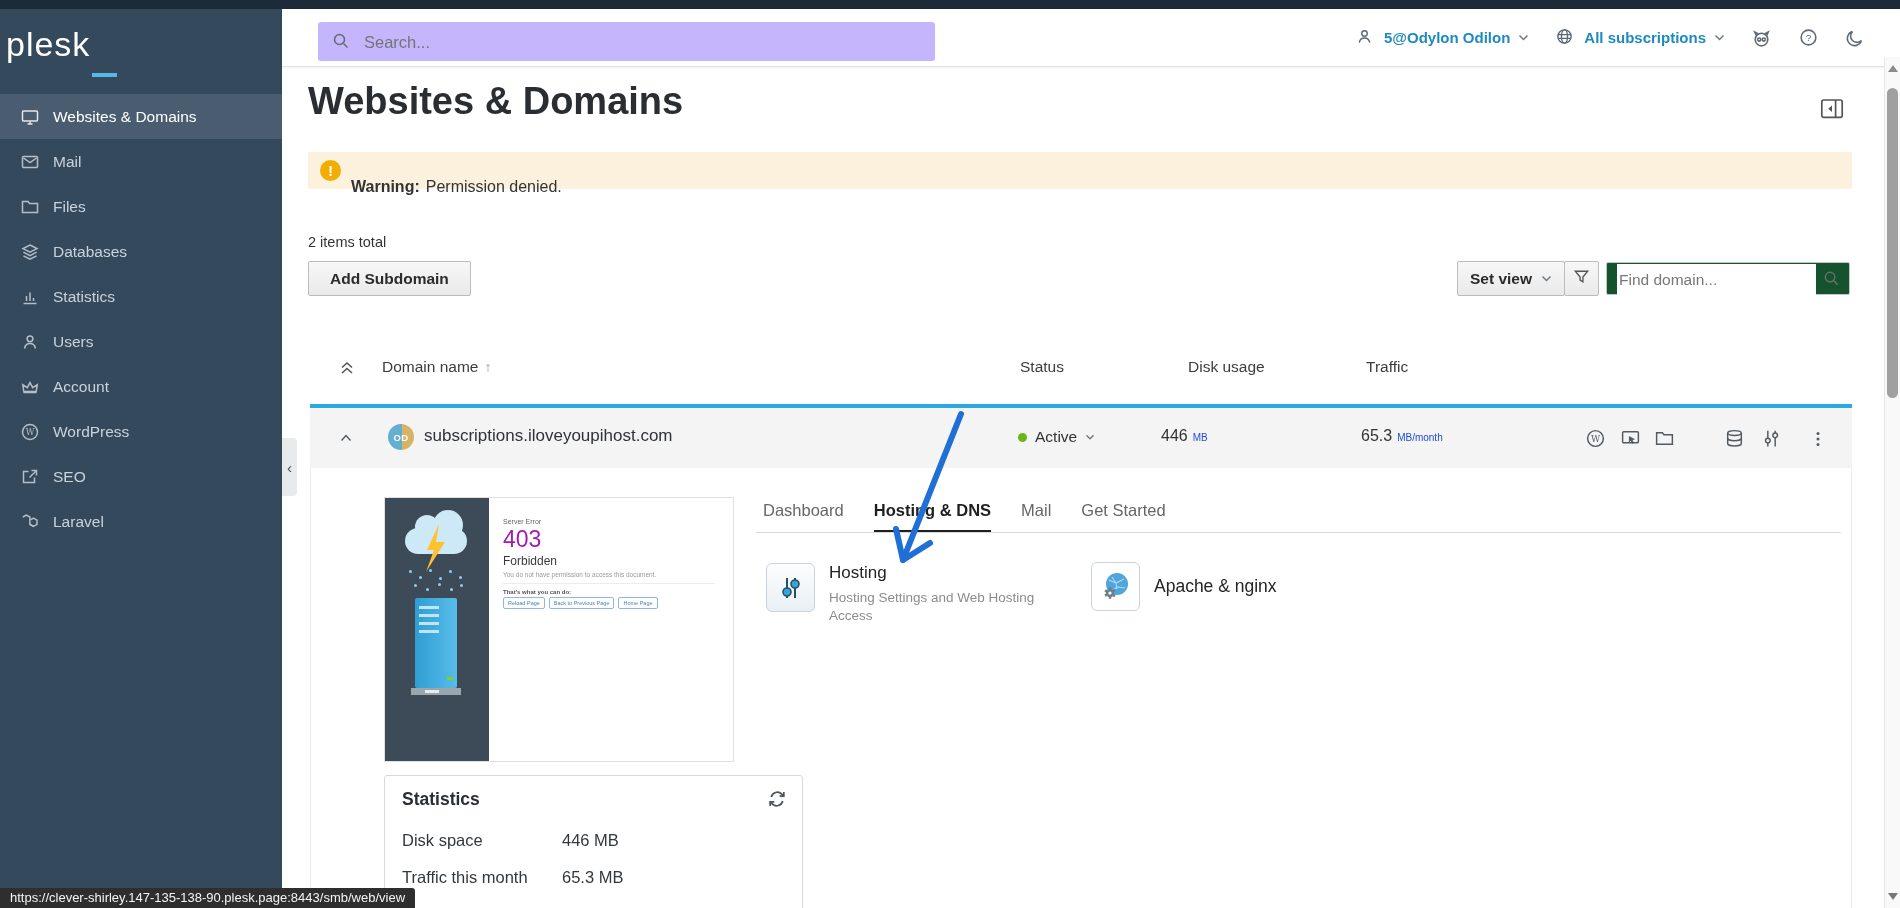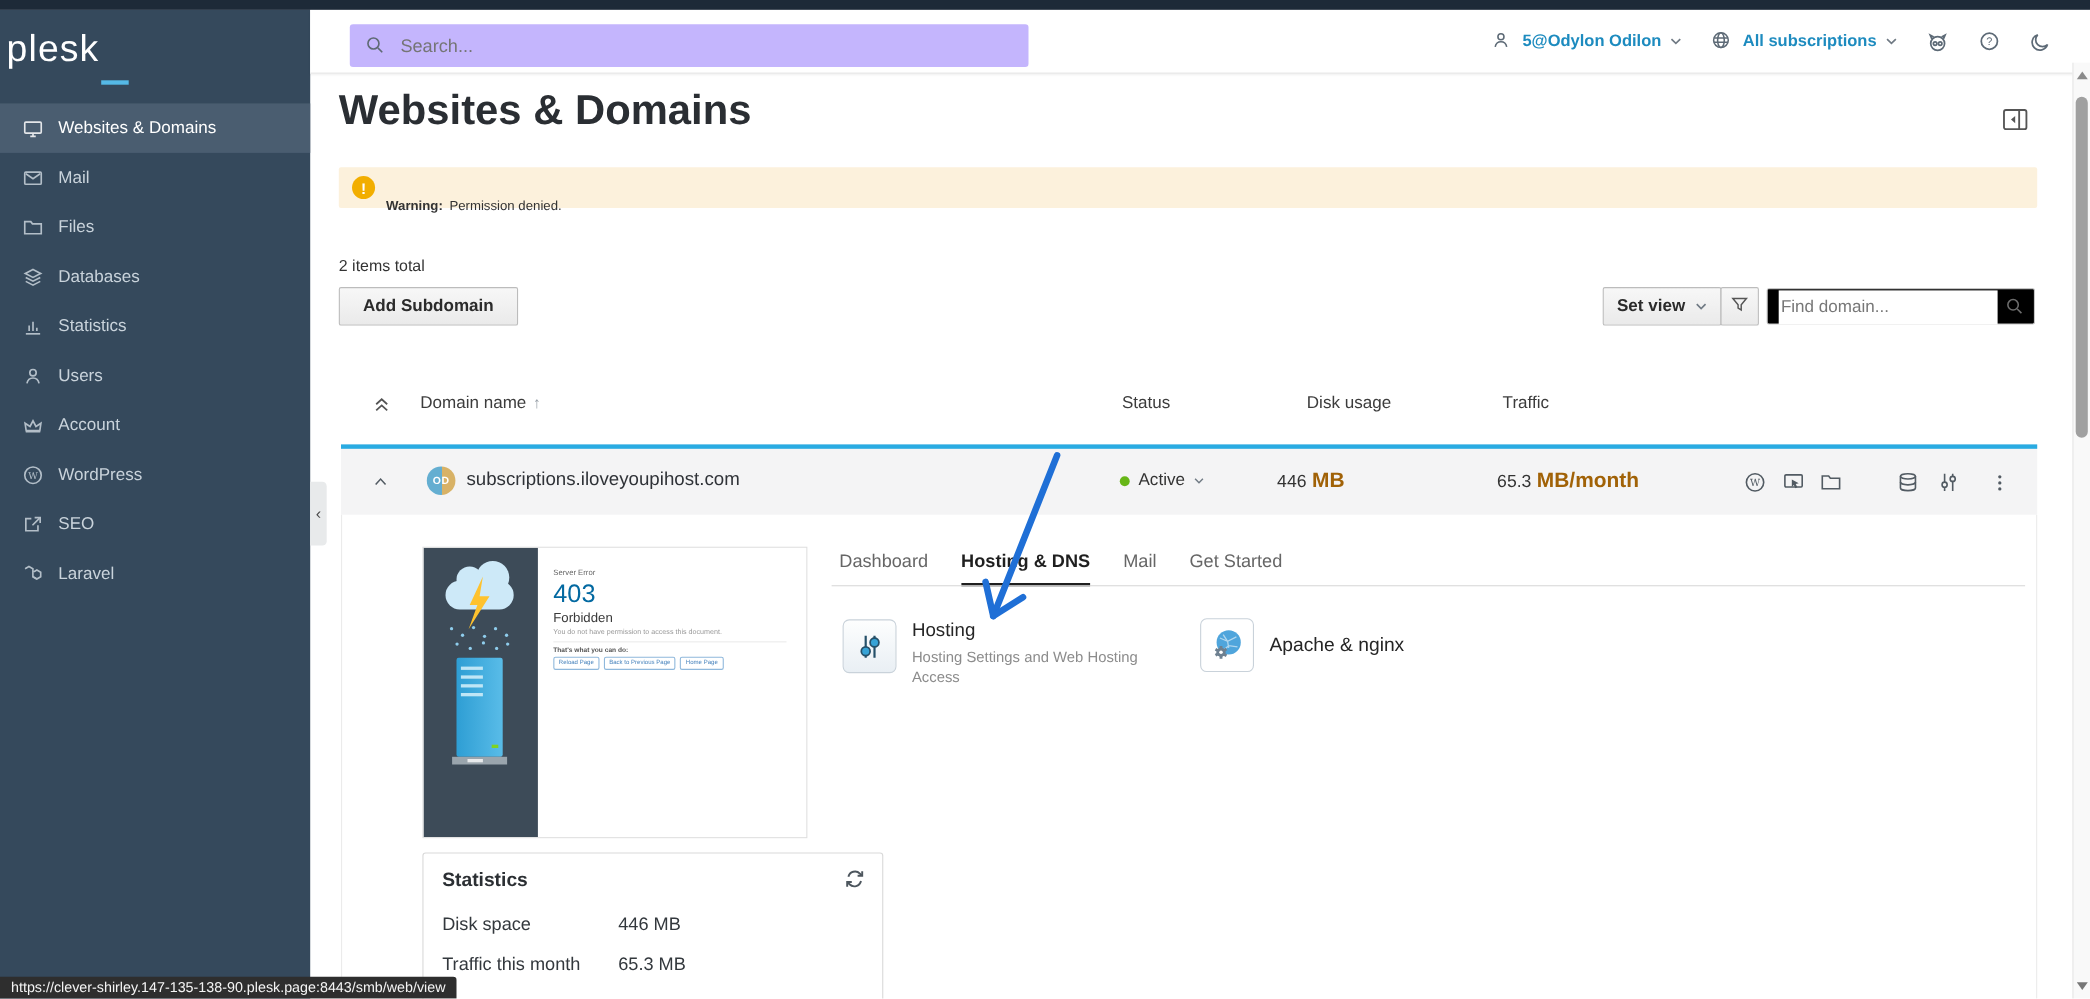--- a/index.html
+++ b/index.html
@@ -40,33 +40,33 @@
   .chev{width:11px;height:9px;color:#707a84;display:inline-flex;}
 
   
   .page-title{left:308px;top:80px;font-size:38px;font-weight:600;color:#2a2e33;}
   .panel-toggle{left:1820px;top:97px;width:24px;height:24px;color:#555;cursor:pointer;}
   .panel-toggle svg{stroke:currentColor;fill:none;stroke-width:1.4;}
   .warning{left:308px;top:152px;width:1544px;height:37px;background:#fcf1dc;border-radius:2px;
            display:flex;align-items:center;padding-left:12px;gap:10px;box-sizing:border-box;}
   .warn-ic{width:21px;height:21px;border-radius:50%;background:#f2ae00;color:#fff;font-weight:700;
            display:flex;align-items:center;justify-content:center;font-size:14px;flex:0 0 21px;}
-  .warning .txt{font-size:12px;color:#333;margin-top:32px;}
+  .warning .txt{font-size:16px;color:#333;margin-top:32px;}
   .warning b{margin-right:6px;}
   .items-total{left:308px;top:234px;font-size:14.5px;color:#333;}
 
   
   .btn{background:linear-gradient(#f7f7f7,#eaeaea);border:1px solid #bcbcbc;border-radius:2px;
        font-size:15.5px;font-weight:600;color:#2b2b2b;display:inline-flex;align-items:center;
        justify-content:center;cursor:pointer;box-sizing:border-box;font-family:inherit;}
   .btn-add{left:308px;top:261px;height:35px;padding:0 21px;}
   .btn-setview{left:1457px;top:261px;height:35px;padding:0 12px;gap:9px;}
   .btn-funnel{left:1564px;top:261px;width:35px;height:35px;color:#555;}
   .btn-funnel svg{stroke:currentColor;fill:none;stroke-width:1.4;}
-  .find-box{left:1606px;top:262px;width:244px;height:33px;background:#000000;border:1px solid #c6c6c6;border-radius:2px;box-sizing:border-box;}
+  .find-box{left:1606px;top:262px;width:244px;height:33px;background:#14532d;border:1px solid #c6c6c6;border-radius:2px;box-sizing:border-box;}
   .find-box input{position:absolute;left:10px;top:1px;width:195px;height:29px;border:0;outline:none;
         font-size:15.5px;color:#444;font-family:inherit;}
   .find-box input::placeholder{color:#777;}
   .find-box .mag{position:absolute;right:8px;top:6px;width:19px;height:19px;color:#6d6d6d;cursor:pointer;}
 
   
   .thead{left:310px;top:346px;width:1542px;height:46px;font-size:15.5px;color:#3c3c3c;}
   .thead .cell{position:absolute;top:12px;}
   .sort-arrow{color:#98a0a8;font-size:14px;margin-left:6px;}
   .icbtn{display:inline-flex;color:#555;cursor:pointer;}
@@ -76,39 +76,39 @@
   .drow .ri{position:absolute;top:20px;width:21px;height:21px;color:#525b63;cursor:pointer;}
   .drow .ri svg{stroke:currentColor;fill:none;stroke-width:1.4;}
   .favicon{position:absolute;left:78px;top:16px;width:26px;height:26px;border-radius:50%;
      background:linear-gradient(90deg,#64aed1 0 52%,#d8b266 52% 100%);
      color:#fff;font-size:9.5px;font-weight:700;display:flex;align-items:center;justify-content:center;letter-spacing:.5px;}
   .dname{position:absolute;left:114px;top:18px;font-size:17px;color:#2f3237;cursor:pointer;}
   .status{position:absolute;left:708px;top:20px;display:flex;align-items:center;gap:8px;cursor:pointer;}
   .dot{width:9px;height:9px;border-radius:50%;background:#67b617;}
   .status .lbl{font-size:15.5px;color:#333;}
   .metric{position:absolute;top:19px;font-size:16px;color:#333;}
-  .unit{font-size:19px;color:#a16207;margin-left:5px;font-weight:bold;}
+  .unit{font-size:10px;color:#1d4ed8;margin-left:5px;}
 
   
   .dpanel{left:310px;top:468px;width:1542px;height:440px;background:#fff;
           border-left:1px solid #ebebeb;border-right:1px solid #ebebeb;box-sizing:border-box;}
   .thumb{position:absolute;left:73px;top:29px;width:348px;height:263px;border:1px solid #e0e0e0;
          background:#fff;cursor:pointer;overflow:hidden;}
   .thumb-left{position:absolute;left:0;top:0;width:104px;height:100%;background:#3d4b58;}
   .cloud{position:absolute;left:20px;top:30px;width:62px;height:26px;background:#cde9f8;border-radius:14px;}
   .cloud:before{content:"";position:absolute;left:10px;top:-13px;width:24px;height:24px;background:#cde9f8;border-radius:50%;}
   .cloud:after{content:"";position:absolute;left:28px;top:-18px;width:30px;height:30px;background:#cde9f8;border-radius:50%;}
   .rain span{position:absolute;width:3px;height:3px;border-radius:50%;background:#8fcdec;}
   .server{position:absolute;left:30px;top:100px;width:42px;height:90px;background:linear-gradient(90deg,#2e9ed4,#59bce8);border-radius:2px;}
   .server i{position:absolute;left:4px;width:20px;height:3px;background:#bfe6f6;}
   .led{position:absolute;right:4px;bottom:8px;width:6px;height:3px;background:#7ed321;}
   .server-base{position:absolute;left:26px;top:190px;width:50px;height:7px;background:#9aa5ad;}
   .server-base i{position:absolute;left:14px;top:2px;width:14px;height:3px;background:#e8eaec;}
   .thumb-kicker{position:absolute;left:118px;top:20px;font-size:7px;color:#666;}
-  .thumb-code{position:absolute;left:118px;top:28px;font-size:23px;color:#0369a1;}
+  .thumb-code{position:absolute;left:118px;top:28px;font-size:23px;color:#a21caf;}
   .thumb-reason{position:absolute;left:118px;top:56px;font-size:12px;color:#3a3a3a;}
   .thumb-msg{position:absolute;left:118px;top:73px;font-size:6.5px;color:#999;}
   .thumb-hr{position:absolute;left:118px;top:85px;width:212px;height:1px;background:#ececec;}
   .thumb-hint{position:absolute;left:118px;top:91px;font-size:6px;font-weight:700;color:#555;}
   .thumb-btns{position:absolute;left:118px;top:99px;display:flex;gap:4px;}
   .thumb-btns span{border:1px solid #8fb8dc;border-radius:2px;color:#4984bd;font-size:5.5px;padding:2px 4px;}
 
   .tabs{position:absolute;left:452px;top:33px;display:flex;gap:30px;}
   .tab{font-size:16.5px;color:#666;padding-bottom:10px;cursor:pointer;}
   .tab.active{color:#1f1f1f;font-weight:700;border-bottom:3px solid #1f1f1f;}

